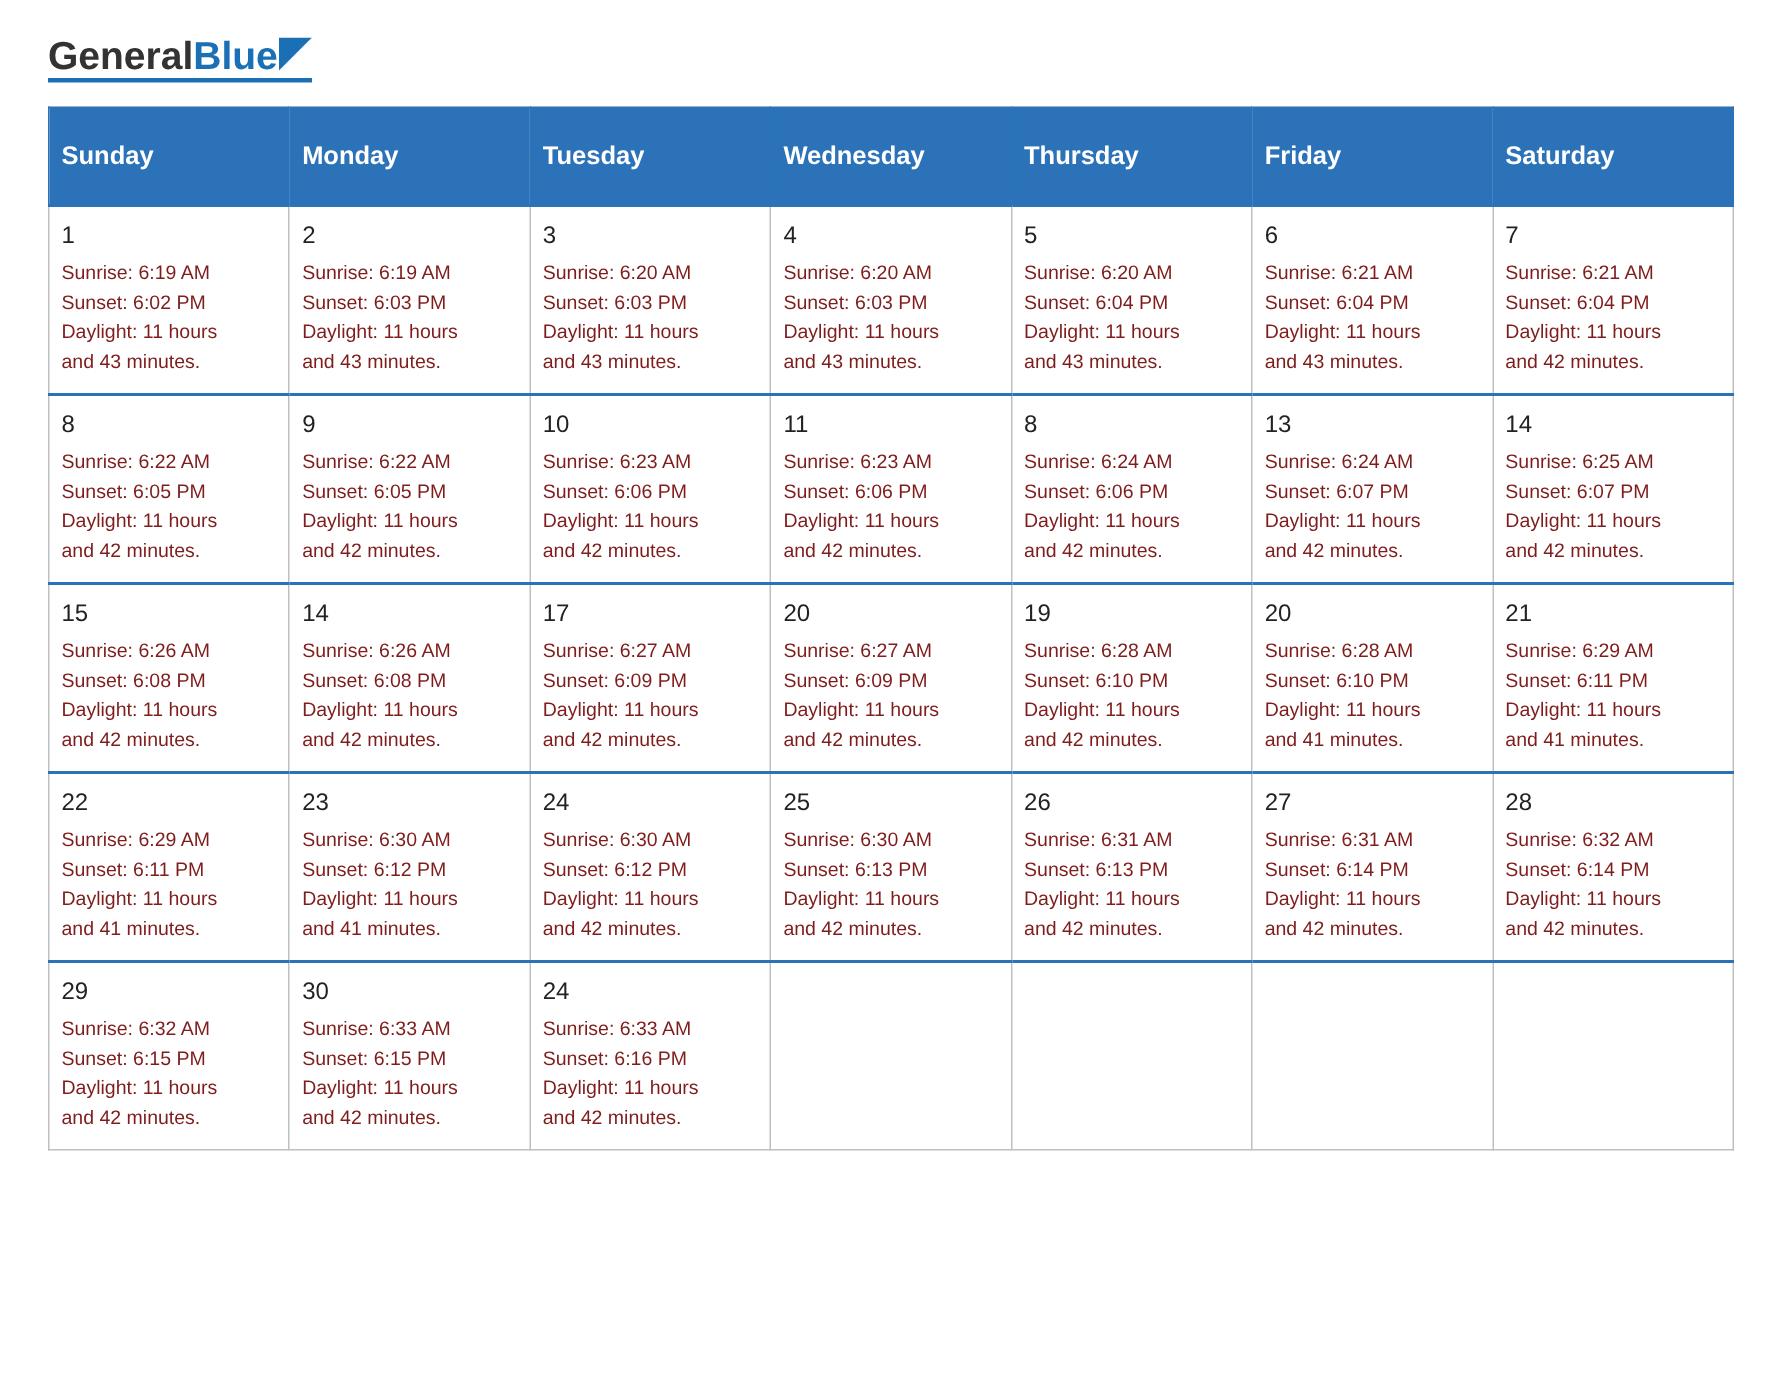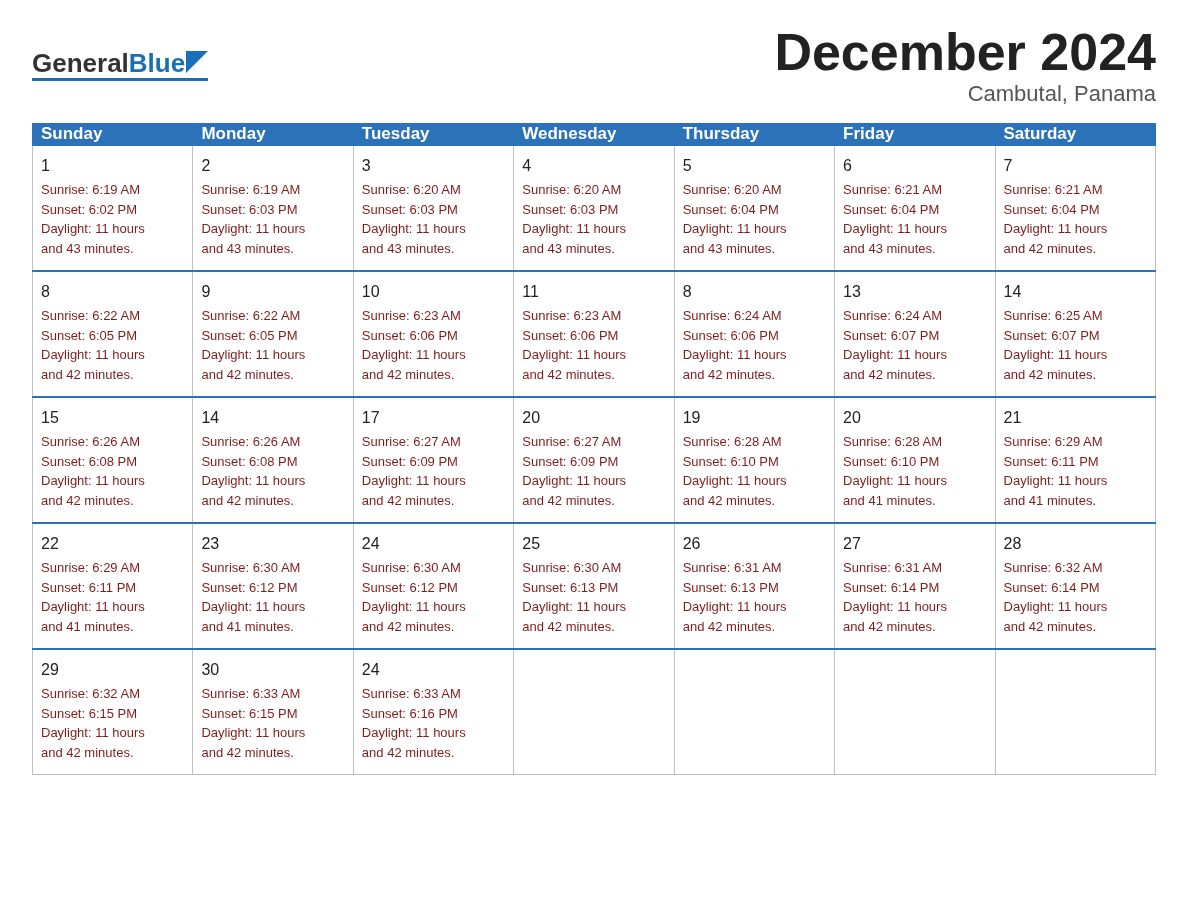--- a/index.html
+++ b/index.html
@@ -50,21 +50,21 @@
     table {
       width: 100%;
       border-collapse: collapse;
       table-layout: fixed;
     }
     thead tr th {
       background: #2b72b8;
       color: #fff;
       font-size: 17px;
       font-weight: bold;
-      padding: 0 8px;
+      padding: 22px 8px;
       text-align: left;
       border: 1px solid #2b72b8;
     }
     tbody tr td {
       vertical-align: top;
       padding: 8px 8px 12px 8px;
       font-size: 13.5px;
       color: #222;
       border: 1px solid #c0c0c0;
       border-top: 2px solid #2b72b8;
@@ -91,24 +91,20 @@
       <span class="logo-text">
         <span style="color:#333;">General</span><span style="color:#1a6fb5;">Blue</span>
       </span>
 
       <svg width="22" height="22" viewBox="0 0 22 22" style="margin-left:1px; margin-bottom:2px;">
         <polygon points="0,0 22,0 0,22" fill="#1a6fb5"></polygon>
       </svg>
     </div>
     <div class="logo-line"></div>
   </div>
-  <div class="title-block">
-    <h1>December 2024</h1>
-    <h2>Cambutal, Panama</h2>
-  </div>
 </div>
 
 <table>
   <thead>
     <tr>
     <th>Sunday</th>
         <th>Monday</th>
         <th>Tuesday</th>
         <th>Wednesday</th>
         <th>Thursday</th>

